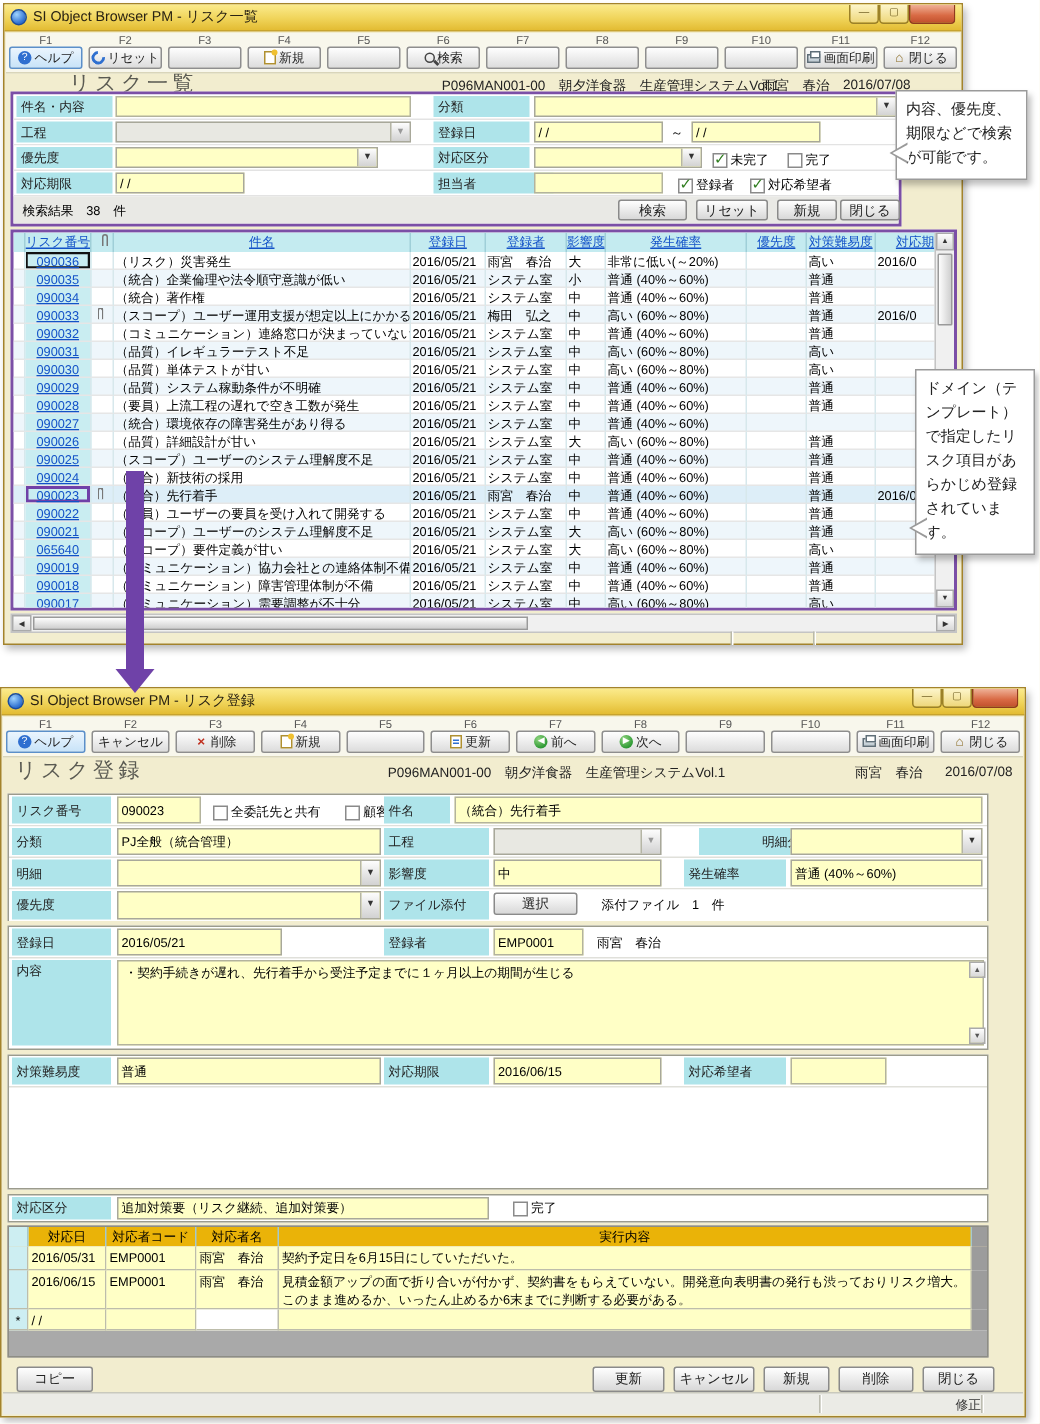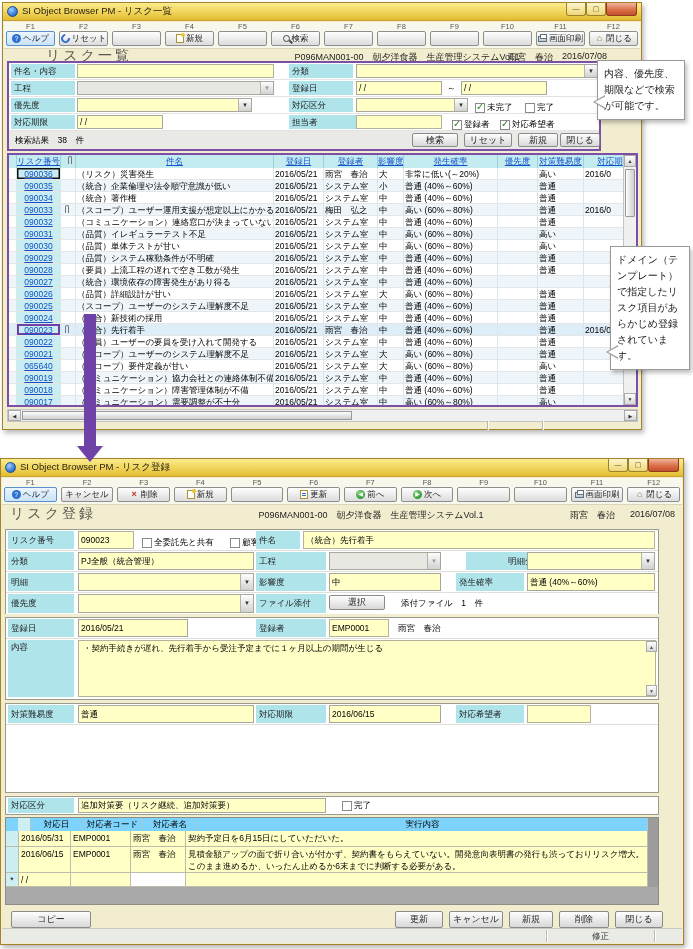--- a/index.html
+++ b/index.html
@@ -124,21 +124,21 @@
   .frow2 { position:absolute; left:0; right:0; height:21px; border-bottom:1px solid #e0e0da; background:#fff; }
   .frow2 .lbl { line-height:19px; }
   .ta { position:absolute; background:#ffffc6; border:1px solid #b3b39d; font-size:8.5px; line-height:1.35;
     padding:2px 14px 2px 4px; white-space:pre-line; overflow:hidden; }
   .tsa { position:absolute; right:1px; width:11px; height:11px; background:linear-gradient(#fdfdfd,#d8d8d8);
     border:1px solid #aaa; font-size:5px; color:#555; text-align:center; line-height:10px; }
   .statict { position:absolute; font-size:8.5px; line-height:19px; white-space:nowrap; }
 
   
   .ptable { position:absolute; left:4px; top:358px; width:654px; height:88px; background:#a9a9a9; border:1px solid #8d8d85; overflow:hidden; }
-  .phead { display:flex; height:13px; background:#7dd3fc;padding-left:12px; }
+  .phead { display:flex; height:13px; background:#eab308; }
   .ph { font-size:8.5px; line-height:13px; text-align:center; border-right:1px solid #a4c9cf; overflow:hidden; flex:0 0 auto; }
   .prow { display:flex; height:16px; background:#fff; }
   .prow.tall { height:26px; }
   .prow.new { height:14px; }
   .pc { font-size:8.5px; line-height:12px; padding:1px 2px; background:#ffffc6; border-right:1px solid #bdbdab;
     border-bottom:1px solid #bdbdab; overflow:hidden; white-space:nowrap; flex:0 0 auto; }
   .pc.wrap { white-space:normal; }
   .pg { width:13px; background:#cdeef2; text-align:center; }
   .prow.new .nm2 { background:#fff; }
   .p-dt{width:52px}.p-cd{width:60px}.p-nm{width:55px}.p-ct{flex:1 1 auto !important}
@@ -912,26 +912,26 @@
             <span class="pc p-dt">/  /</span>
             <span class="pc p-cd"></span>
             <span class="pc p-nm nm2"></span>
             <span class="pc p-ct wrap"></span>
             <span class="pc p-gr"></span>
           </div>
         </div>
     </div>
 
     <div class="fbtns">
-      <span class="btn" style="left:10px;width:80px;">コピー</span>
+      <span class="btn" style="left:10px;width:51px;">コピー</span>
       <span class="btn" style="left:394px;width:48px;">更新</span>
       <span class="btn" style="left:448px;width:54px;">キャンセル</span>
       <span class="btn" style="left:508px;width:44px;">新規</span>
       <span class="btn" style="left:558px;width:50px;">削除</span>
       <span class="btn" style="left:614px;width:48px;">閉じる</span>
     </div>
     <div class="sbar">
-      <span class="seg" style="left:544px;width:108px;">修正</span>
+      <span class="seg" style="left:544px;width:108px;text-align:right;">修正</span>
       <span class="seg" style="left:652px;right:0;"></span>
     </div>
   </div>
 
 </div>
 
 </body></html>

